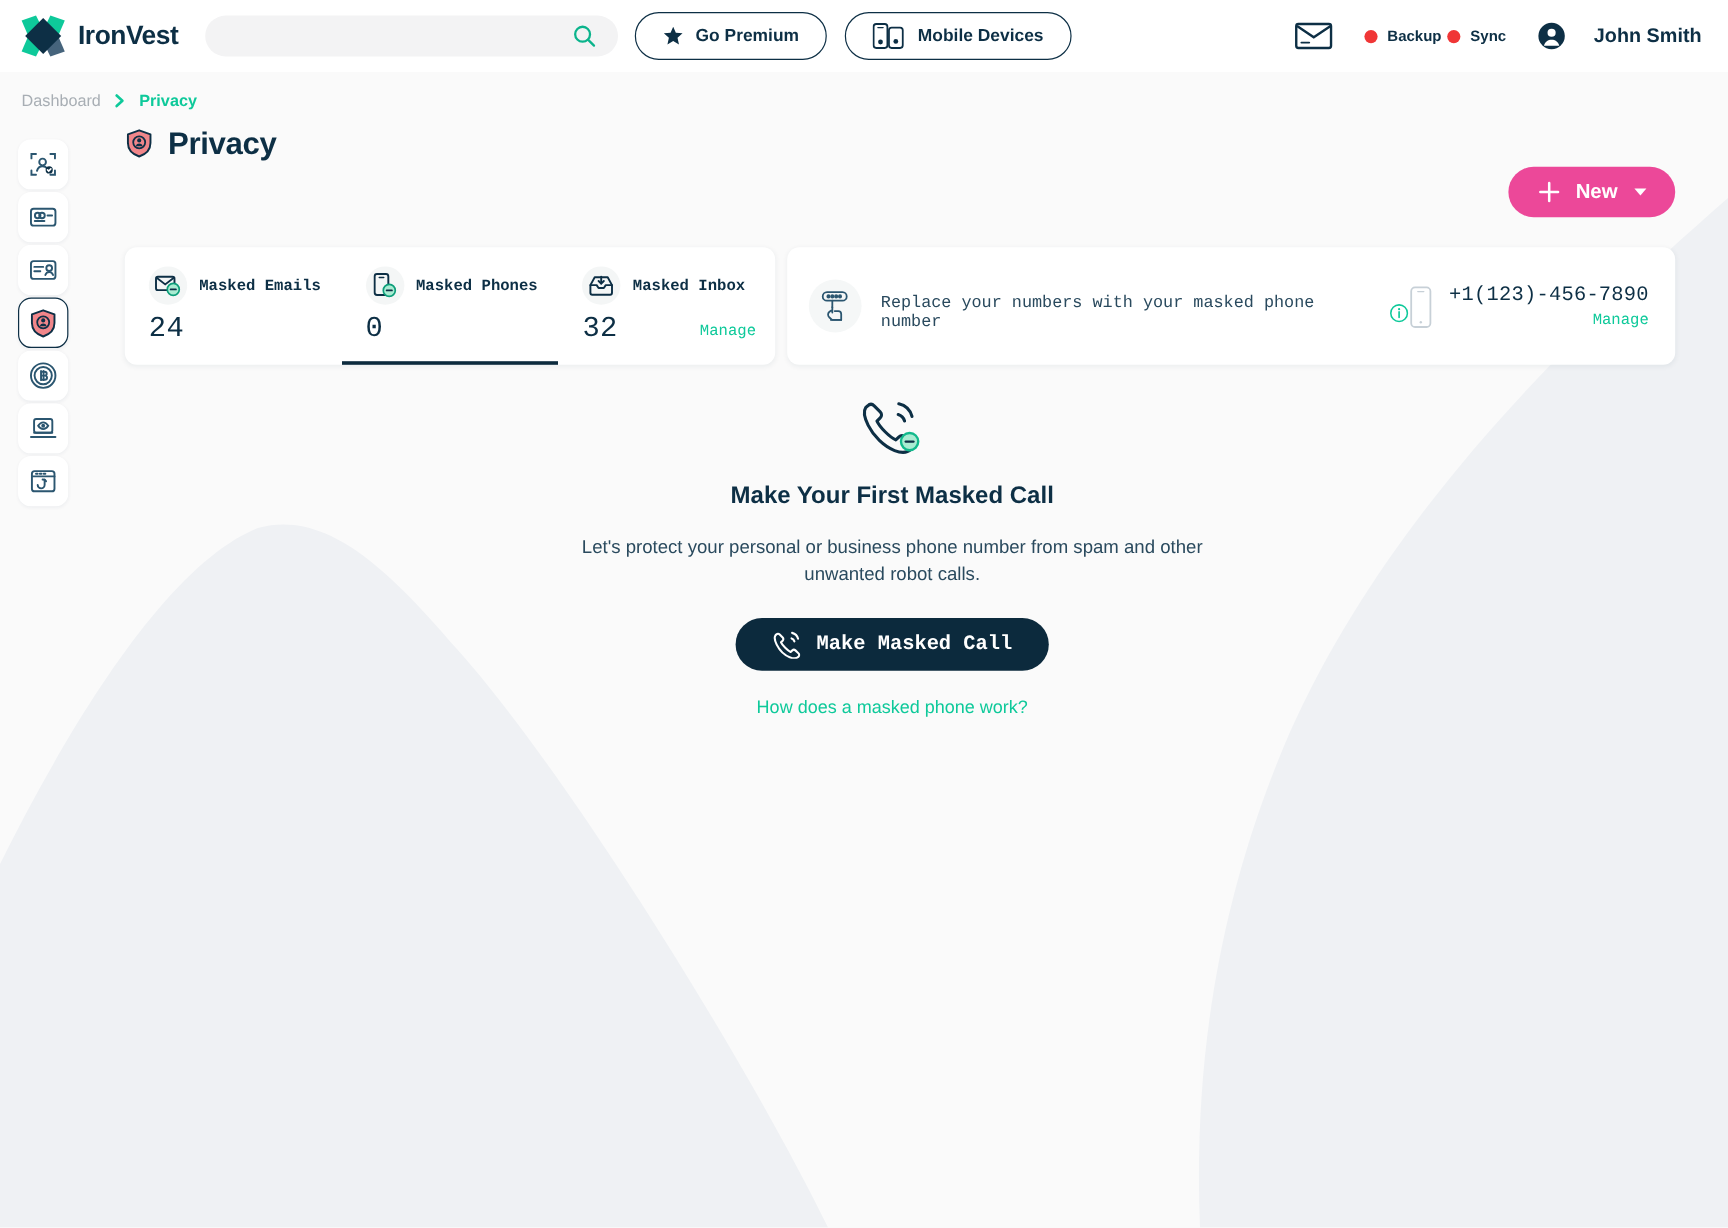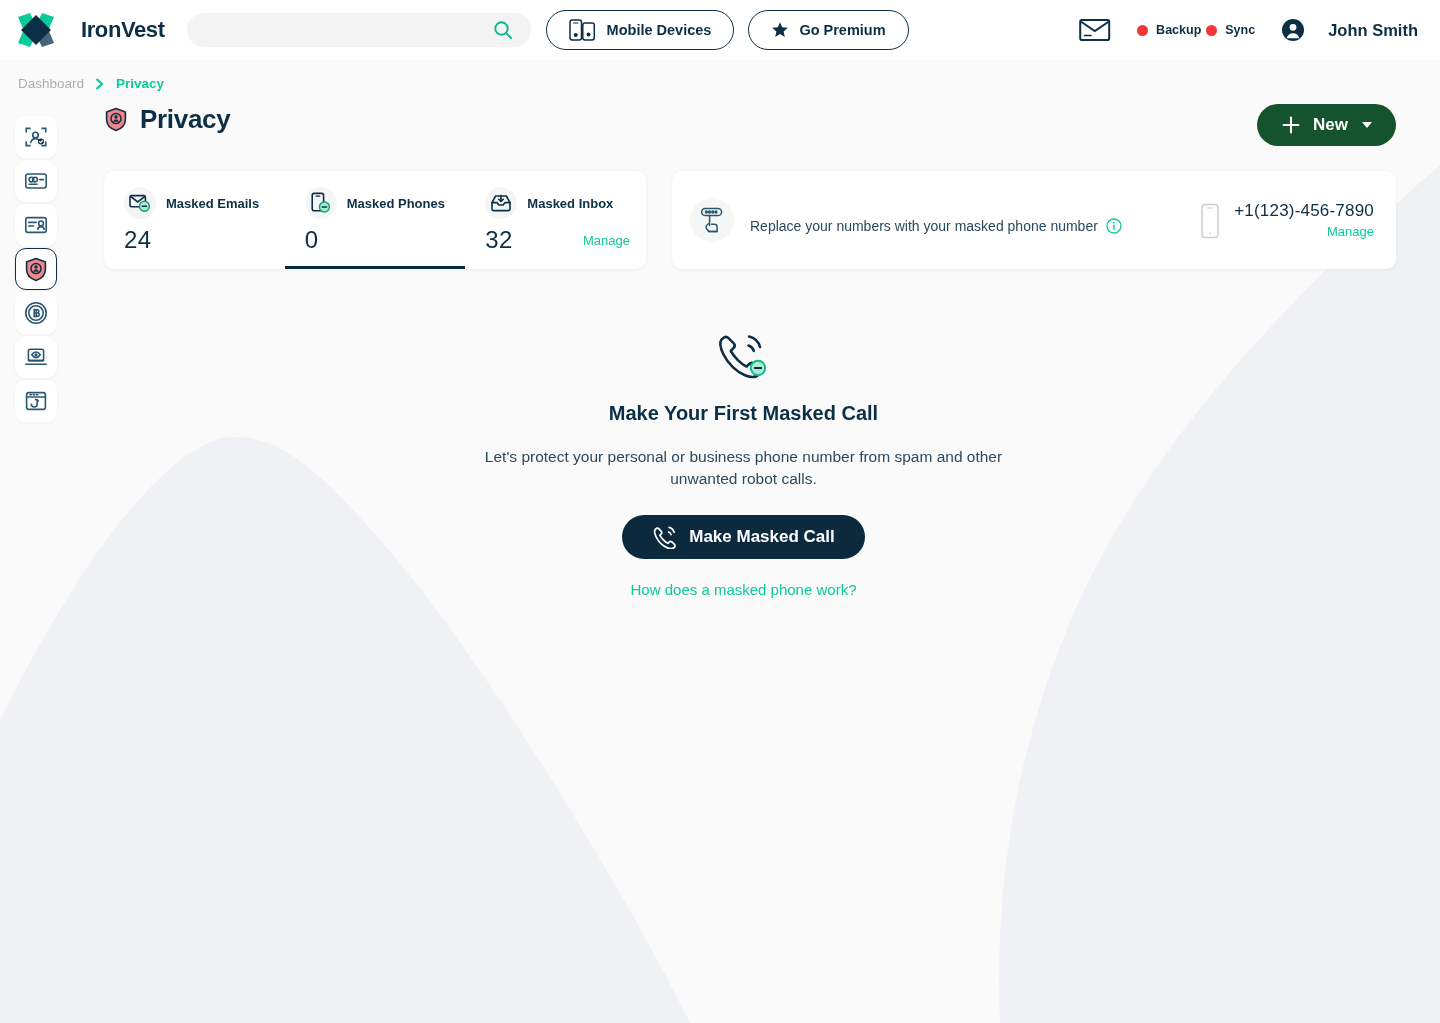--- a/index.html
+++ b/index.html
@@ -35,21 +35,21 @@
     background: #ffffff;
     display: flex;
     align-items: center;
     padding: 0 22px 0 16px;
     gap: 0;
   }
 
   .logo-wrap {
     display: flex;
     align-items: center;
-    gap: 25px;
+    gap: 9px;
     margin-right: 22px;
   }
   .logo-text {
     font-size: 22px;
     font-weight: bold;
     letter-spacing: -0.4px;
     color: #0d2f45;
   }
 
   .search-box {
@@ -204,43 +204,45 @@
     color: #2a4a5e;
   }
 
   #new-btn {
     margin-right: 0;
     display: flex;
     align-items: center;
     gap: 12px;
     height: 42px;
     padding: 0 24px;
-    background: #14532d;
+    background: #ec4899;
     color: #ffffff;
     border: none;
     border-radius: 21px;
     font-size: 17px;
     font-weight: bold;
     cursor: pointer;
     font-family: "Liberation Sans", sans-serif;
+    margin-top: 35px;
   }
   .caret-down {
     width: 0; height: 0;
     border-left: 5px solid transparent;
     border-right: 5px solid transparent;
     border-top: 6px solid #ffffff;
     margin-left: 2px;
   }
 
   
   #cards-row {
     display: flex;
-    gap: 26px;
+    gap: 10px;
     margin-top: 25px;
     padding-right: 0;
+    font-family: Liberation Mono, monospace;
   }
 
   .card {
     background: #ffffff;
     border-radius: 10px;
     box-shadow: 0 1px 4px rgba(13,47,69,0.06);
   }
 
   #stats-card {
     width: 542px;
@@ -381,21 +383,21 @@
     gap: 13px;
     height: 44px;
     padding: 0 30px;
     background: #0c2a3d;
     color: #ffffff;
     border: none;
     border-radius: 22px;
     font-size: 17px;
     font-weight: bold;
     cursor: pointer;
-    font-family: Liberation Sans, sans-serif;
+    font-family: Liberation Mono, monospace;
   }
   #how-link {
     margin-top: 22px;
     font-size: 15px;
     color: #0ec99a;
     cursor: pointer;
   }
 </style>
 </head>
 <body>
@@ -419,36 +421,36 @@
   </div>
 
   <div class="search-box">
     <input id="search-input" type="text" placeholder="" style="">
     <svg width="20" height="20" viewBox="0 0 20 20" fill="none">
       <circle cx="8.5" cy="8.5" r="6.2" stroke="#0bb48c" stroke-width="1.9"></circle>
       <line x1="13.2" y1="13.2" x2="18" y2="18" stroke="#0bb48c" stroke-width="1.9" stroke-linecap="round"></line>
     </svg>
   </div>
 
+  <button id="go-premium-btn" class="pill-btn">
+    <svg width="18" height="18" viewBox="0 0 18 18">
+      <path d="M9 1.2 L11.2 6.3 L16.8 6.8 L12.6 10.5 L13.8 16 L9 13.1 L4.2 16 L5.4 10.5 L1.2 6.8 L6.8 6.3 Z" fill="#0d2f45"></path>
+    </svg>
+    <span>Go Premium</span>
+  </button>
+
   <button id="mobile-devices-btn" class="pill-btn">
     <svg width="28" height="24" viewBox="0 0 28 24">
       <rect x="1" y="2" width="11.5" height="20" rx="2.2" stroke="#0d2f45" stroke-width="1.5" fill="#fff"></rect>
       <line x1="4.6" y1="5" x2="8.9" y2="5" stroke="#0d2f45" stroke-width="1.2" stroke-linecap="round"></line>
       <circle cx="6.75" cy="17" r="2" fill="#0d2f45"></circle>
       <rect x="13.8" y="5" width="11.5" height="17" rx="2.2" stroke="#0d2f45" stroke-width="1.5" fill="#fff"></rect>
       <circle cx="19.5" cy="16.5" r="2" fill="#0d2f45"></circle>
     </svg>
     <span>Mobile Devices</span>
-  </button>
-
-  <button id="go-premium-btn" class="pill-btn">
-    <svg width="18" height="18" viewBox="0 0 18 18">
-      <path d="M9 1.2 L11.2 6.3 L16.8 6.8 L12.6 10.5 L13.8 16 L9 13.1 L4.2 16 L5.4 10.5 L1.2 6.8 L6.8 6.3 Z" fill="#0d2f45"></path>
-    </svg>
-    <span>Go Premium</span>
   </button>
 
   <div class="header-right">
     <svg width="32" height="26" viewBox="0 0 32 26" style="cursor:pointer">
       <rect x="1.2" y="3" width="29" height="20" rx="1.8" stroke="#0d2f45" stroke-width="2" fill="none"></rect>
       <path d="M2.5 5 L15.8 14 L29.2 5" stroke="#0d2f45" stroke-width="2" fill="none" stroke-linecap="round"></path>
       <line x1="5.5" y1="18.5" x2="12" y2="18.5" stroke="#0d2f45" stroke-width="1.6" stroke-linecap="round"></line>
     </svg>
 
     <div class="status-stack">

